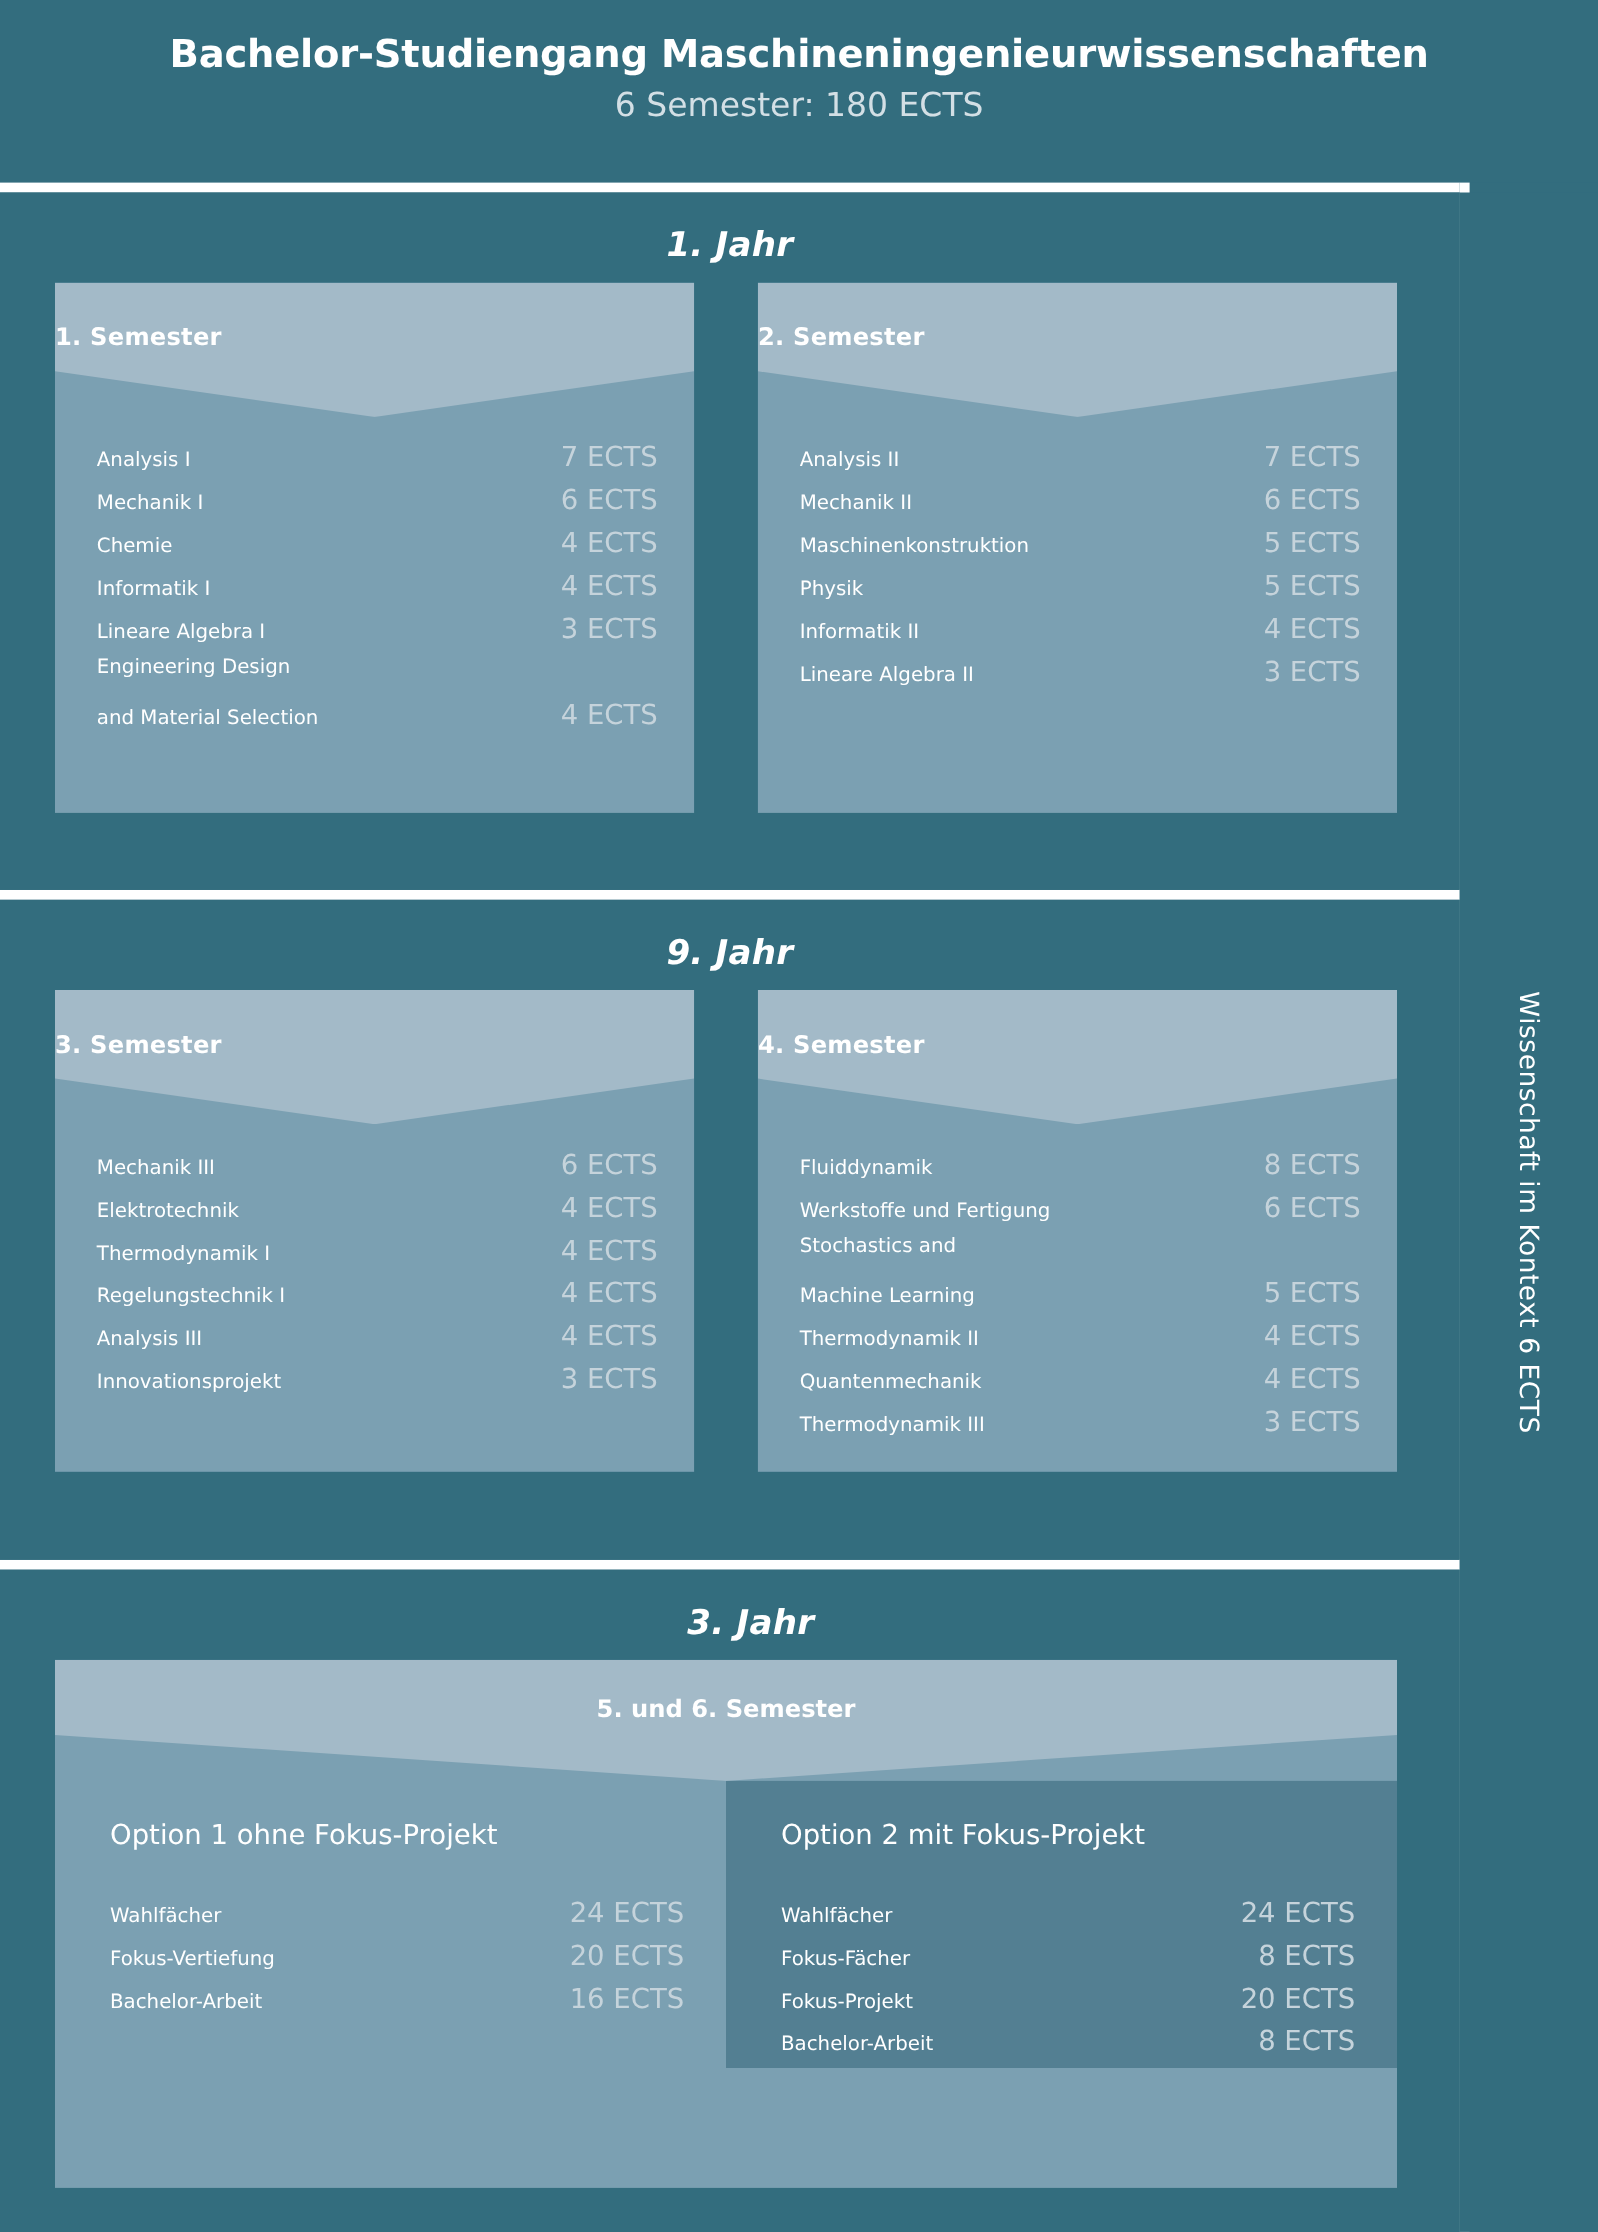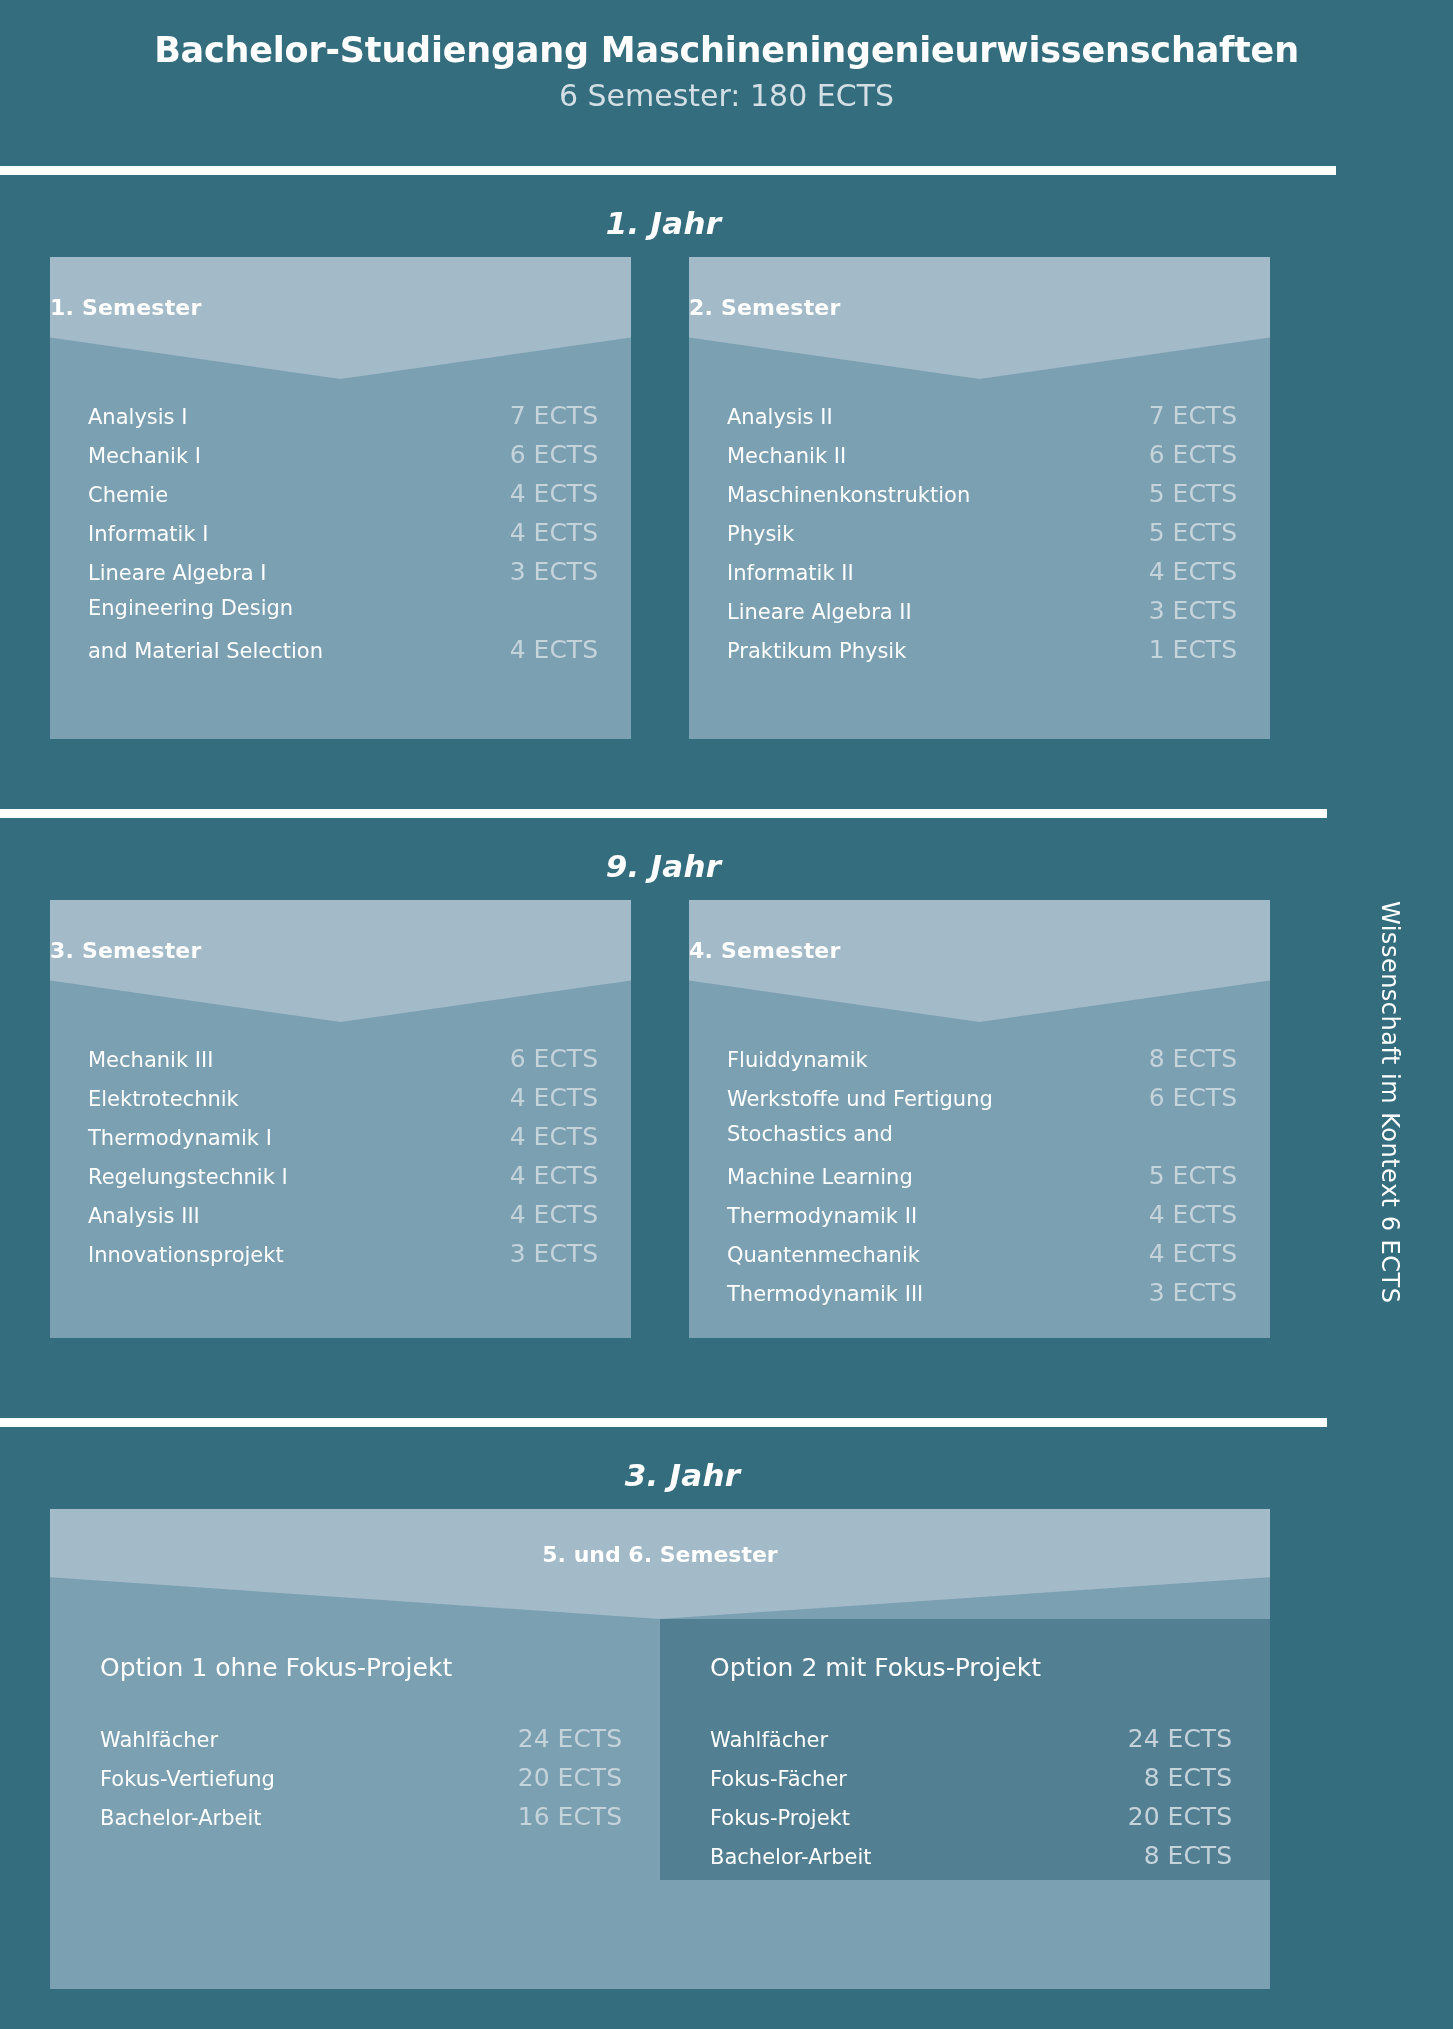--- a/index.html
+++ b/index.html
@@ -94,21 +94,21 @@
     padding:22px 33px 0 38px;
   }
   .course-row {
     display:flex;
     justify-content:space-between;
     align-items:baseline;
     height:39px;
   }
   .course-name {
     color:#ffffff;
-    font-size:21px;
+    font-size:18px;
     white-space:nowrap;
   }
   .course-ects {
     color:#c5d3db;
     font-size:25px;
     white-space:nowrap;
     text-align:right;
   }
 
   
@@ -249,24 +249,20 @@
           <span class="course-ects">5 ECTS</span>
         </div>
         <div class="course-row">
           <span class="course-name">Informatik II</span>
           <span class="course-ects">4 ECTS</span>
         </div>
         <div class="course-row">
           <span class="course-name">Lineare Algebra II</span>
           <span class="course-ects">3 ECTS</span>
         </div>
-        <div class="course-row">
-          <span class="course-name">Praktikum Physik</span>
-          <span class="course-ects">1 ECTS</span>
-        </div>
       </div>
     </div>
   </div>
 
   <div class="year" style="top:818px; height:600px;">
     <div class="year-title" style="margin-top:30px;">9. Jahr</div>
 
     <div class="sem-card" style="left:50px; top:82px; width:581px; height:438px;">
       <div class="sem-head">
         <div class="band"></div>

